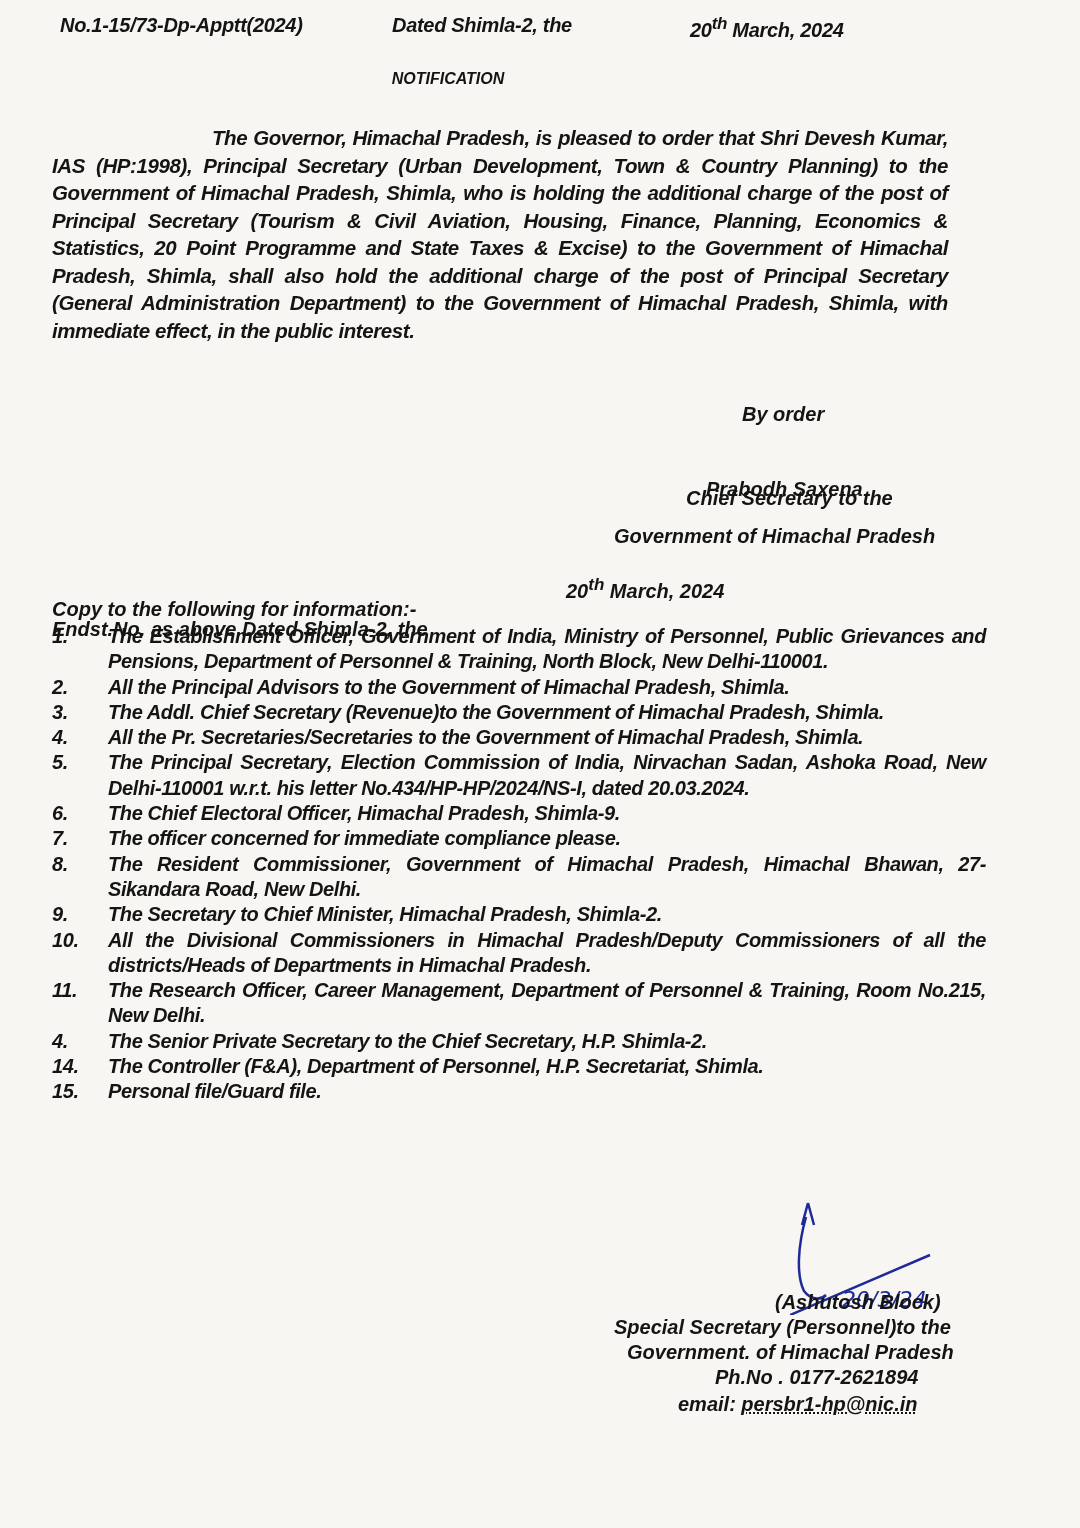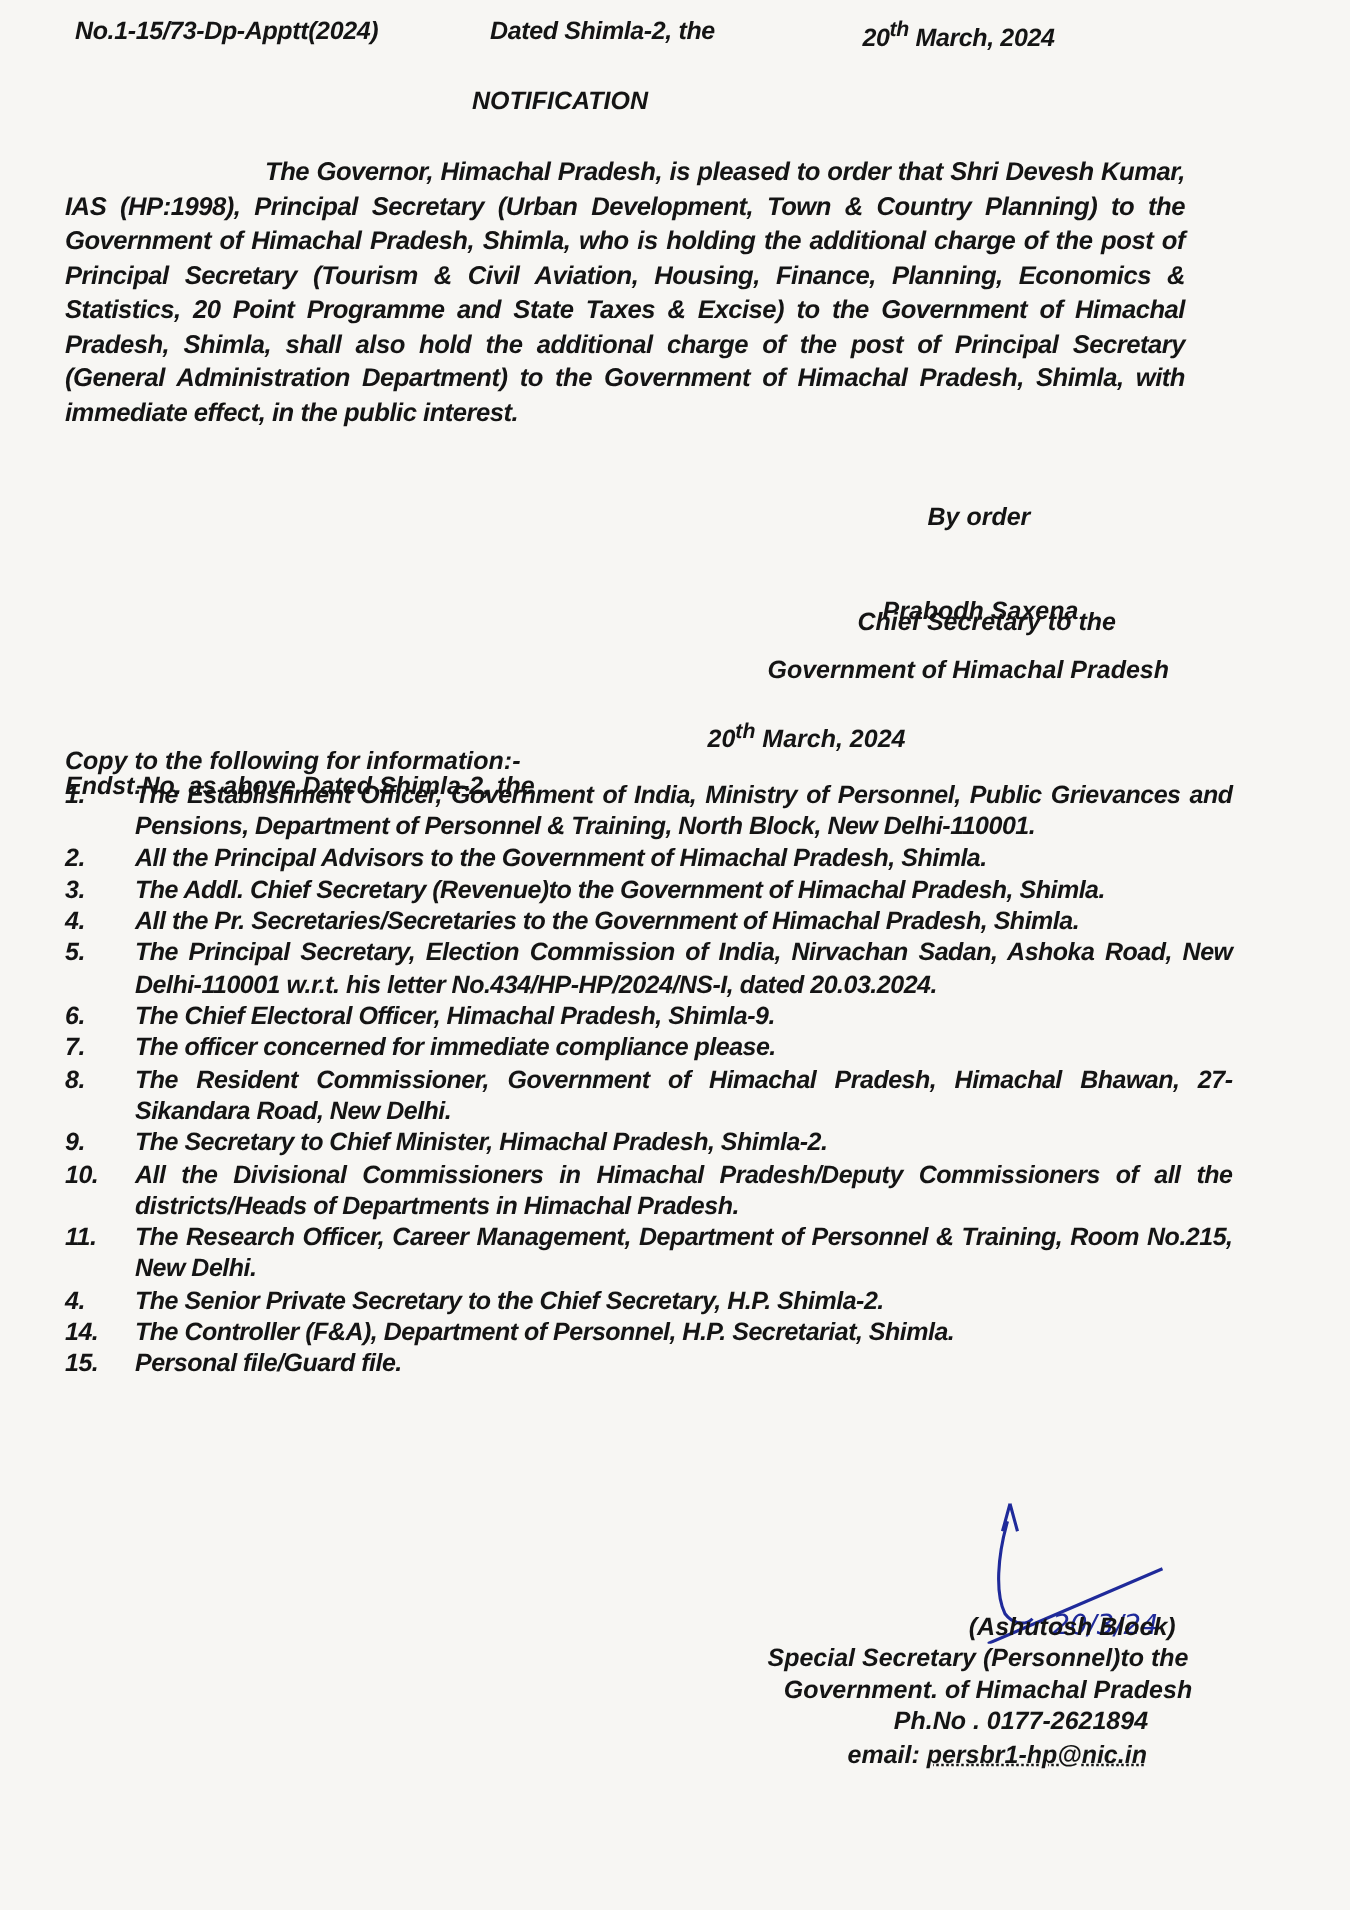--- a/index.html
+++ b/index.html
@@ -13,21 +13,21 @@
   .page { position: absolute; inset: 0; }
   .it { font-style: italic; font-weight: bold; }
   .hdr {
     position: absolute; top: 14px; left: 60px; width: 820px;
     font-size: 20px; letter-spacing: -0.3px;
   }
   .hdr .num { position: absolute; left: 0; }
   .hdr .dated { position: absolute; left: 332px; }
   .hdr .date { position: absolute; left: 630px; }
   sup { font-size: 17px; }
-  .title { position: absolute; top: 70px; left: 0; width: 1000px; text-align: center; font-size: 20px; padding-left: 0; }
+  .title { position: absolute; top: 70px; left: 0; width: 1000px; text-align: center; font-size: 16px; padding-left: 0; }
   .title span { position: relative; left: -52px; }
   .body-para {
     position: absolute; top: 124px; left: 52px; width: 896px;
     font-size: 20.5px; line-height: 27.5px; text-align: justify;
     text-indent: 160px; letter-spacing: -0.4px;
   }
   .sig1 { position: absolute; top: 400px; left: 600px; width: 380px; font-size: 20px; line-height: 28px; }
   .sig1 .byorder { position: absolute; left: 142px; top: 0; }
   .sig1 .name { position: absolute; left: 106px; top: 43px; margin-top: 32px; }
   .sig1 .d1 { position: absolute; left: 86px; top: 84px; }

